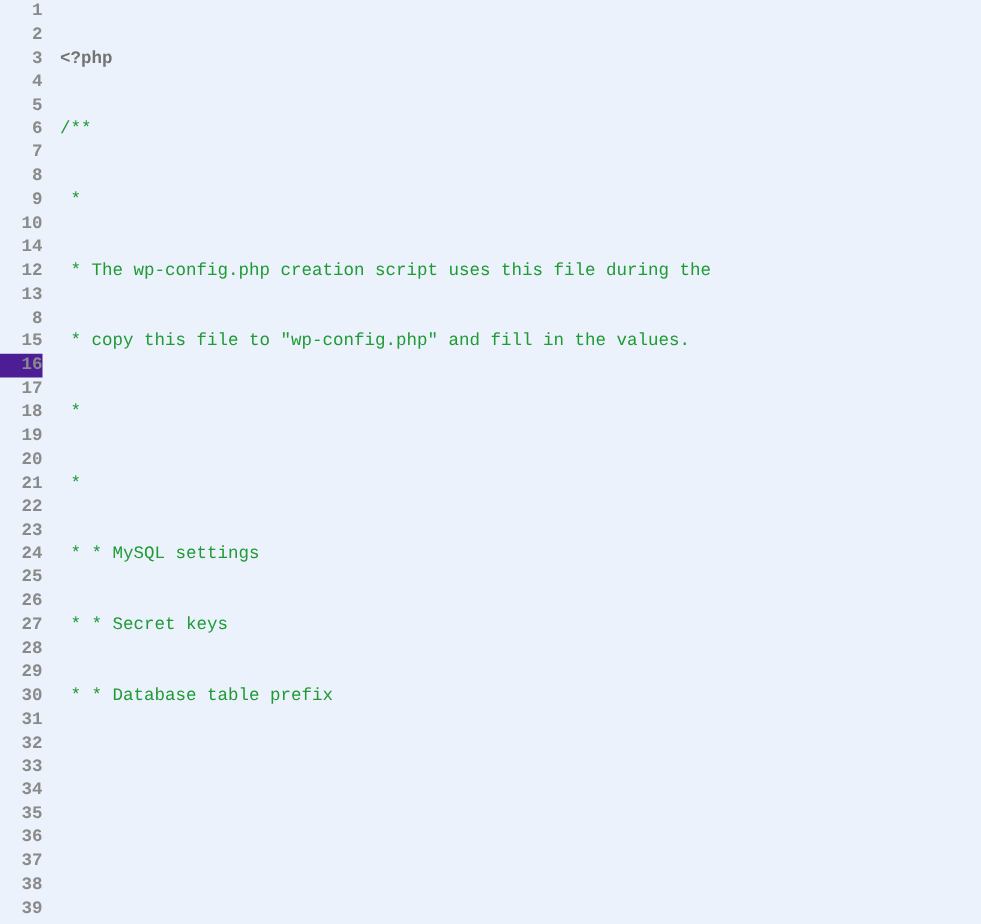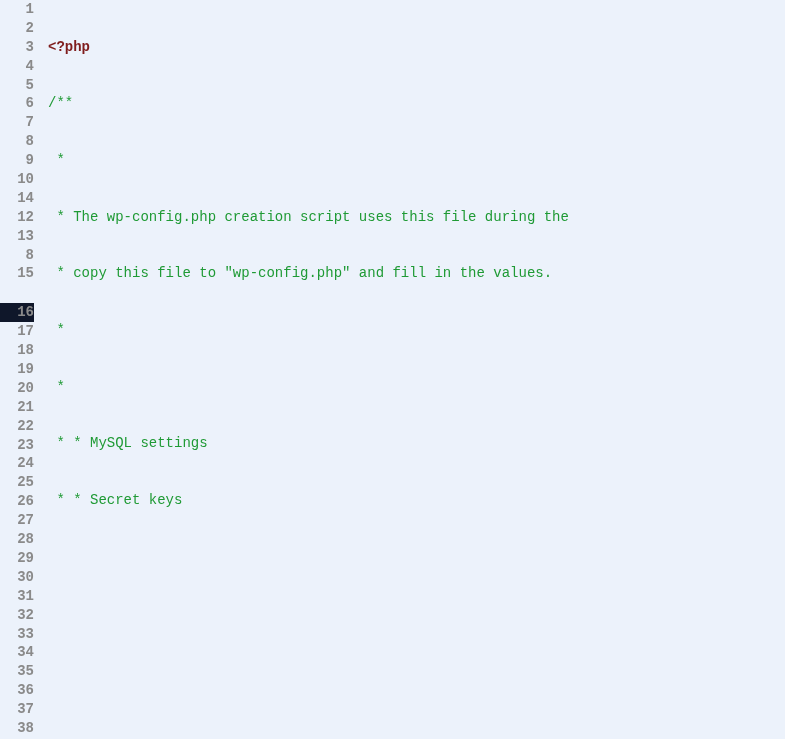--- a/index.html
+++ b/index.html
@@ -25,34 +25,33 @@
       color: #8a8a8a;
       font-weight: bold;
       user-select: none;
       flex-shrink: 0;
     }
     .gutter .ln {
       height: 18.9px;
       display: block;
     }
     .gutter .ln.current {
-      background: #0f172a;
-      margin-top: 20px;
+      background: #4c1d95;
     }
     .code {
       flex: 1;
       padding-left: 8px;
       white-space: pre;
       position: relative;
     }
     .code .line {
       height: 18.9px;
       display: block;
     }
-    .tag    { color: #7f1d1d; font-weight: bold; }
+    .tag    { color: #737373; font-weight: bold; }
     .comment{ color: #1f9a35; }
   </style>
 </head>
 <body>
 
 <div class="editor">
   <div class="gutter" id="gutter">
       <span class="ln">1</span>
       <span class="ln">2</span>
       <span class="ln">3</span>
@@ -96,20 +95,21 @@
   <div class="code">
     <span class="line"><span class="tag">&lt;?php</span></span>
     <span class="line"><span class="comment">/**</span></span>
     <span class="line"><span class="comment"> *</span></span>
     <span class="line"><span class="comment"> * The wp-config.php creation script uses this file during the</span></span>
     <span class="line"><span class="comment"> * copy this file to "wp-config.php" and fill in the values.</span></span>
     <span class="line"><span class="comment"> *</span></span>
     <span class="line"><span class="comment"> *</span></span>
     <span class="line"><span class="comment"> * * MySQL settings</span></span>
     <span class="line"><span class="comment"> * * Secret keys</span></span>
+    <span class="line"><span class="comment"> * * Database table prefix</span></span>
     
     
     
     
     
     
     
     
     
     

